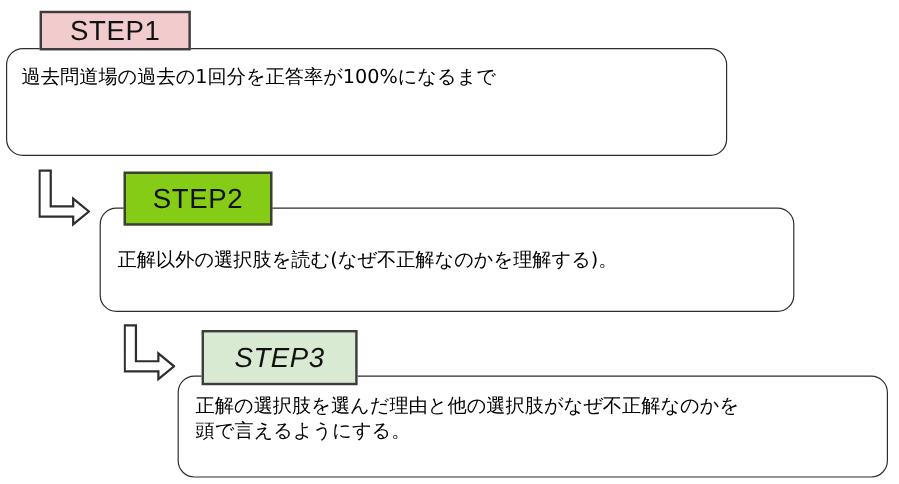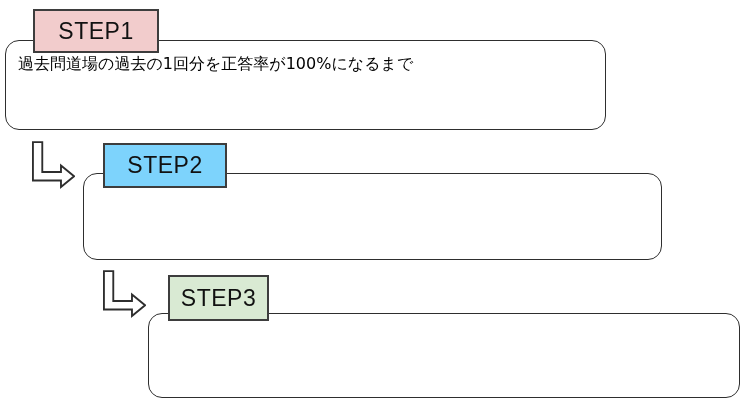--- a/index.html
+++ b/index.html
@@ -39,51 +39,58 @@
     position: absolute;
     font-size: 16px;
     line-height: 21px;
     color: #000000;
     white-space: nowrap;
     z-index: 2;
   }
   .arrow { position: absolute; z-index: 2; }
 
   #body1   { left: 5px;   top: 40px;  width: 601px; height: 90px; }
-  #header1 { left: 33px;  top: 9px;   width: 126px; height: 44px; background: #f2cccc; }
+  #header1 { left: 33px;  top: 9px;   width: 126px; height: 33px; background: #f2cccc; }
   #text1   { left: 18px;  top: 53px;  }
   #arrow1  { left: 32px;  top: 139px; }
 
   #body2   { left: 83px;  top: 173px; width: 579px; height: 87px; }
   #header2 { left: 103px; top: 143px; width: 124px; height: 45px; background: #d5e1e4; }
   #text2   { left: 98px;  top: 206px; }
   #arrow2  { left: 103px; top: 268px; }
 
   #body3   { left: 148px; top: 313px; width: 592px; height: 85px; }
-  #header3 { left: 168px; top: 275px; width: 101px; height: 46px; background: #d9ead3; }
+  #header3 { left: 168px; top: 275px; width: 130px; height: 46px; background: #d9ead3; font-style: italic; }
   #text3   { left: 163px; top: 327px; }
 </style>
 </head>
 <body>
 
 <div class="canvas">
 
   <div class="body-box" id="body1"></div>
   <div class="body-text" id="text1">
     <div>過去問道場の過去の1回分を正答率が100%になるまで</div>
   </div>
   <div class="header-box" id="header1" style="background: rgb(242, 204, 204);">STEP1</div>
 
   <svg id="arrow1" class="arrow" width="43" height="53" viewBox="0 0 46 52" aria-hidden="true">
     <path d="M1,1 L11,1 L11,33 L31,33 L31,26 L45,37.5 L31,49 L31,42 L1,42 Z" fill="#ffffff" stroke="#2e2e2e" stroke-width="2" stroke-linejoin="miter"></path>
   </svg>
 
   <div class="body-box" id="body2"></div>
-  <div class="header-box" id="header2" style="background: #7dd3fc;">STEP2</div>
+  <div class="body-text" id="text2">
+    <div>正解以外の選択肢を読む(なぜ不正解なのかを理解する)。</div>
+  </div>
+  <div class="header-box" id="header2" style="background: #84cc16;">STEP2</div>
 
   <svg id="arrow2" class="arrow" width="43" height="53" viewBox="0 0 46 52" aria-hidden="true">
     <path d="M1,1 L11,1 L11,33 L31,33 L31,26 L45,37.5 L31,49 L31,42 L1,42 Z" fill="#ffffff" stroke="#2e2e2e" stroke-width="2" stroke-linejoin="miter"></path>
   </svg>
 
   <div class="body-box" id="body3"></div>
+  <div class="body-text" id="text3">
+    <div>正解の選択肢を選んだ理由と他の選択肢がなぜ不正解なのかを</div>
+    <div>頭で言えるようにする。</div>
+  </div>
   <div class="header-box" id="header3" style="background: rgb(217, 234, 211);">STEP3</div>
 
 </div>
 
 </body></html>

